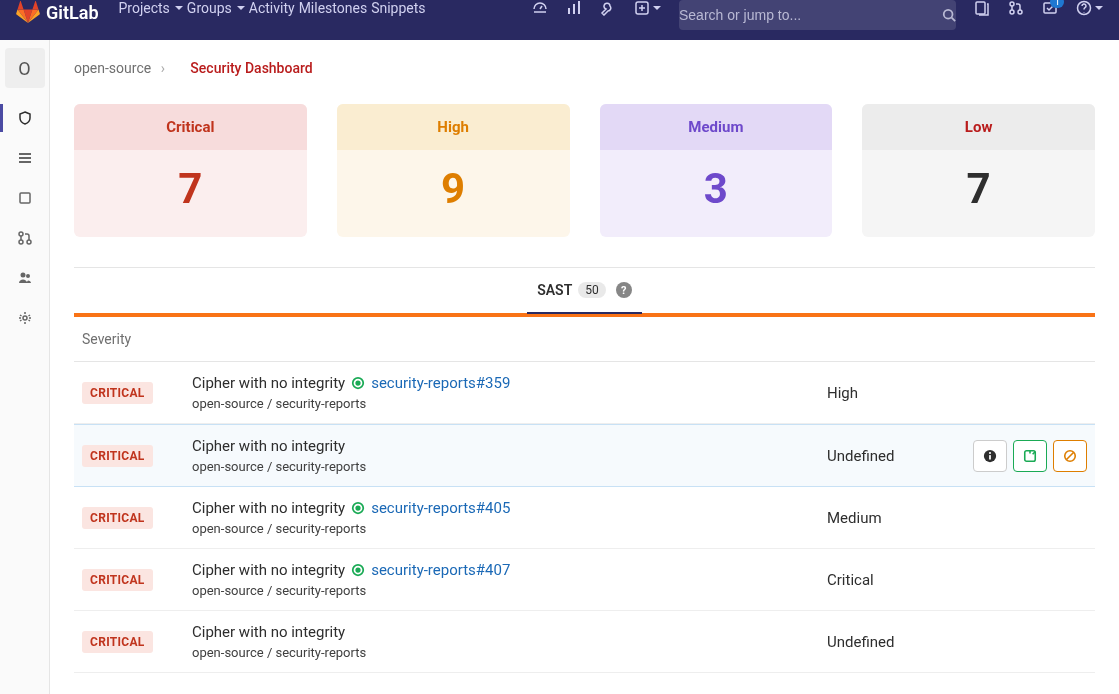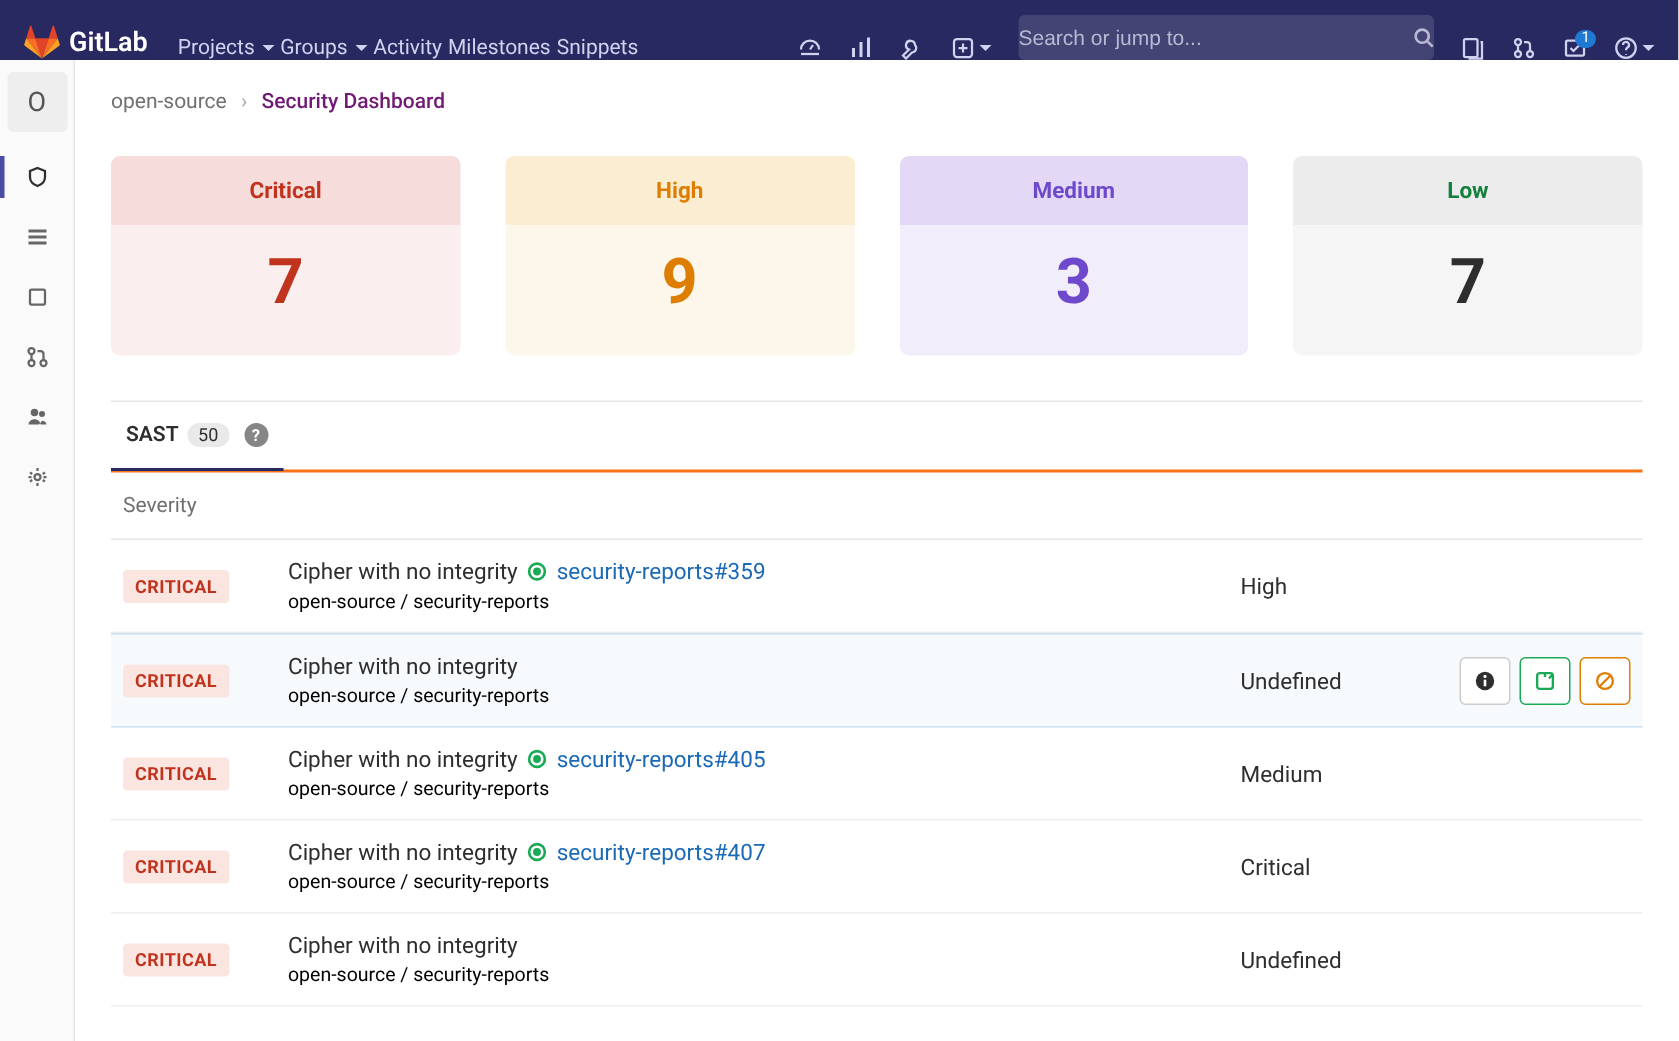--- a/index.html
+++ b/index.html
@@ -1,19 +1,19 @@
 <!DOCTYPE html>
 <html><head>
 <meta charset="utf-8">
 <style>
 * { box-sizing: border-box; margin: 0; padding: 0; }
 body { font-family: -apple-system, BlinkMacSystemFont, "Segoe UI", Roboto, sans-serif; font-size: 14px; color: #2e2e2e; background: #fff; }
 
 
-.navbar { background: #292961; height: 40px; display: flex; align-items: flex-end; padding: 0 16px; color: #fff; }
+.navbar { background: #292961; height: 40px; display: flex; align-items: flex-start; padding: 0 16px; color: #fff; }
 .navbar .logo { display: flex; align-items: center; gap: 6px; margin-right: 20px; }
 .navbar .logo-icon svg { width: 24px; height: 24px; }
 .navbar .logo-text { font-weight: 600; font-size: 18px; }
 .navbar .nav-links { display: flex; gap: 4px; align-items: center; }
 .navbar .nav-links a { color: #d1d1f0; text-decoration: none; font-size: 14px; display: flex; align-items: center; gap: 3px; }
 .navbar .spacer { flex: 1; }
 .navbar .nav-icons { display: flex; gap: 18px; align-items: center; margin-right: 18px; }
 .navbar .nav-icons .ic { color: #d1d1f0; cursor: pointer; display:flex; align-items:center;}
 .navbar .search { display: flex; align-items: center; background: rgba(255,255,255,0.12); border-radius: 4px; height: 30px; width: 277px; padding: 0 0; margin-right: 18px;}
 .navbar .search input { background: transparent; border: none; outline: none; color: #fff; flex: 1; font-size: 14px; }
@@ -31,46 +31,46 @@
 .sidebar .proj-avatar { width:40px; height:40px; border-radius:4px; background:#eee; display:flex; align-items:center; justify-content:center; font-size:18px; color:#555; margin-bottom:10px;}
 .sidebar .side-item { width:50px; height:40px; display:flex; align-items:center; justify-content:center; color:#666; cursor:pointer; position:relative;}
 .sidebar .side-item.active { color:#2e2e2e; }
 .sidebar .side-item.active::before { content:''; position:absolute; left:0; top:6px; bottom:6px; width:3px; background:#4b4ba3; }
 
 
 .main { flex:1; padding: 16px 24px; }
 .breadcrumb { color:#707070; font-size:14px; margin:4px 0 28px; }
 .breadcrumb a { color:#707070; text-decoration:none; }
 .breadcrumb .sep { margin:0 6px; color:#aaa; }
-.breadcrumb .current { color:#701a75; font-weight:500; }
+.breadcrumb .current { color:#b91c1c; font-weight:500;margin-left:16px; }
 
 .cards { display:flex; gap:30px; margin-bottom: 30px; }
 .card { flex:1; border-radius:6px; text-align:center; padding: 0 0 24px; overflow:hidden;}
 .card .ch { font-weight:700; font-size:15px; padding:14px 0; }
 .card .cn { font-size:42px; font-weight:700; margin-top:14px;}
 .card.critical { background:#fbeeee; } .card.critical .ch{ background:#f7dcdc; color:#c0341d;} .card.critical .cn{ color:#c0341d;}
 .card.high { background:#fdf6ea; } .card.high .ch{ background:#faedd1; color:#de7e00;} .card.high .cn{ color:#de7e00;}
 .card.medium { background:#f2edfb; } .card.medium .ch{ background:#e3d9f6; color:#6e49cb;} .card.medium .cn{ color:#6e49cb;}
-.card.low { background:#f5f5f5; } .card.low .ch{ background:#ececec; color:#15803d;} .card.low .cn{ color:#2e2e2e;}
+.card.low { background:#f5f5f5; } .card.low .ch{ background:#ececec; color:#b91c1c;} .card.low .cn{ color:#2e2e2e;}
 
 .divider { border-top:1px solid #e5e5e5; margin: 6px 0 0; }
 
-.tabs { display:flex; align-items:center; border-bottom:2px solid #f97316; }
+.tabs { display:flex; align-items:center; border-bottom:4px solid #f97316;justify-content:center; }
 .tab { padding:14px 10px; display:flex; align-items:center; gap:6px; font-weight:600; color:#2e2e2e; border-bottom:2px solid #292961; margin-bottom:-1px;}
 .tab .count { background:#e9e9e9; color:#2e2e2e; font-size:12px; font-weight:400; border-radius:10px; padding:1px 7px;}
 .tab .help { width:16px;height:16px;border-radius:50%;background:#868686;color:#fff;display:inline-flex;align-items:center;justify-content:center;font-size:11px;font-weight:700;margin-left:4px;}
 
 .table { width:100%; }
 .thead { display:grid; grid-template-columns: 110px 1fr 260px; padding:14px 8px; color:#707070; border-bottom:1px solid #e5e5e5;gap:31px;}
 .row { display:grid; grid-template-columns: 110px 1fr 120px 140px; align-items:center; padding:12px 8px; border-bottom:1px solid #eee;}
 .row.hover { background:#f6fafd; border-top:1px solid #c8e1f5; border-bottom:1px solid #c8e1f5;}
 .sev-badge { display:inline-block; background:#fbe5e1; color:#c0341d; font-weight:700; font-size:12px; padding:4px 8px; border-radius:3px; letter-spacing:0.3px;}
 .vuln-title { font-size:15px; color:#2e2e2e; display:flex; align-items:center; gap:6px; flex-wrap:wrap;}
 .vuln-title .issue-link { color:#1b69b6; text-decoration:none;}
-.vuln-sub { color:#000000; font-size:13px; margin-top:4px;}
+.vuln-sub { color:#404040; font-size:13px; margin-top:4px;}
 .issue-ic { color:#1aaa55; display:inline-flex;}
 .conf { color:#2e2e2e; font-size:15px;}
 .row-actions { display:flex; gap:6px; justify-content:flex-end;}
 .act-btn { width:34px;height:32px;border:1px solid #ccc;border-radius:4px;background:#fff;display:flex;align-items:center;justify-content:center;cursor:pointer;}
 .act-btn.info{color:#2e2e2e;}
 .act-btn.create{color:#1aaa55;border-color:#1aaa55;}
 .act-btn.dismiss{color:#de7e00;border-color:#de7e00;}
 
 svg { display:block; }
 </style>

